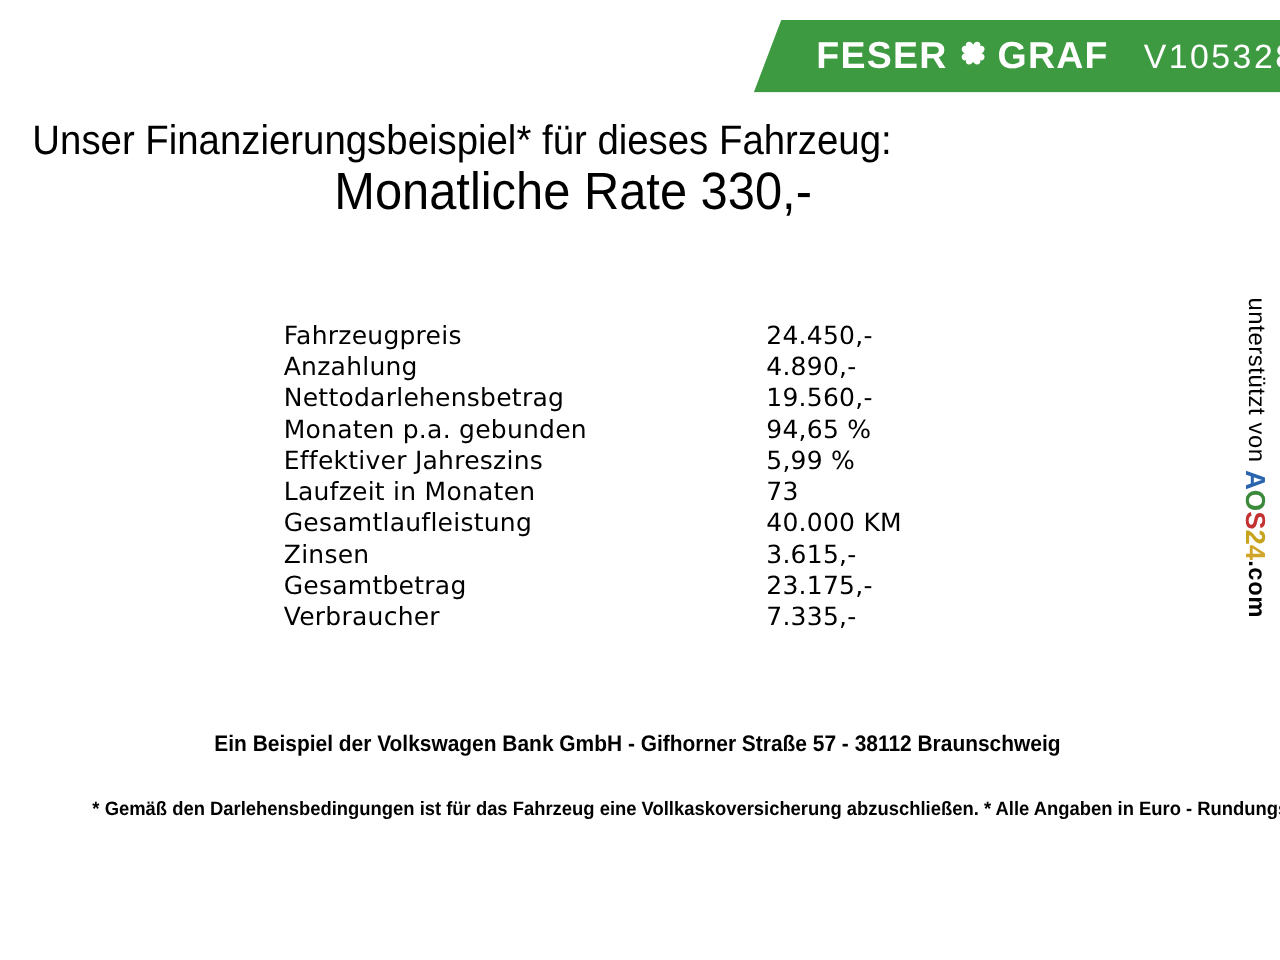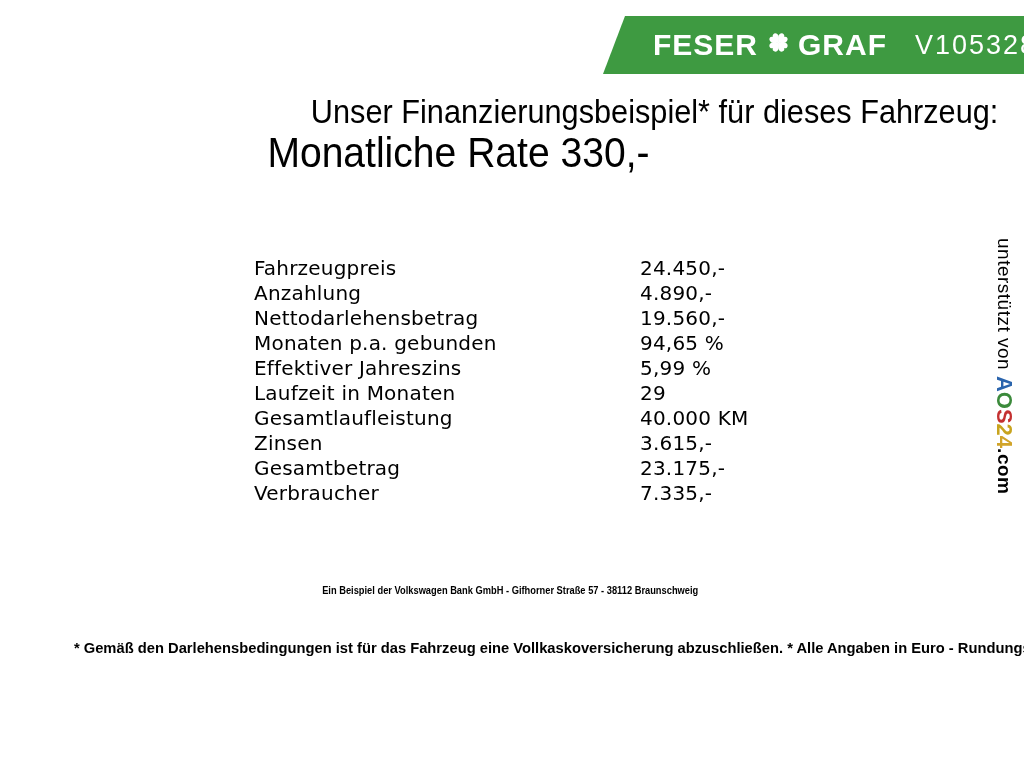--- a/index.html
+++ b/index.html
@@ -12,45 +12,45 @@
   .banner{
     position:absolute;left:603px;top:0;width:421px;height:58px;
     clip-path:polygon(22px 0,100% 0,100% 100%,0 100%);
     display:flex;align-items:center;color:#fff;margin-top:16px;
   }
   .brand{display:flex;align-items:center;margin-left:50px;
     font-weight:bold;font-size:30px;letter-spacing:1px;white-space:nowrap;}
   .clover{margin:2px 6px 0 7px;flex:0 0 auto;}
   .vid{margin-left:28px;font-size:27px;font-weight:400;letter-spacing:2px;}
   
-  .title1{position:absolute;top:93px;left:0;width:1024px;text-align:right;
+  .title1{position:absolute;top:93px;left:0;width:1024px;text-align:left;
     font-size:33px;font-weight:400;}
   .title2{position:absolute;top:129px;left:0;width:916px;text-align:center;
     font-size:42px;font-weight:400;}
   .sq{display:inline-block;transform:scaleX(.93);transform-origin:center;white-space:nowrap;}
   
   .fin-table{
     position:absolute;left:227px;top:256px;
     font-family:"DejaVu Sans", sans-serif;
-    font-size:20px;line-height:25px;letter-spacing:.2px;margin-left:27px;
+    font-size:20px;line-height:25px;letter-spacing:.2px;
   }
   .fin-row{display:flex;}
   .fin-label{width:386px;}
   .fin-value{white-space:nowrap;text-align:right;}
   
   .vertical{
     position:absolute;top:238px;right:7px;
     writing-mode:vertical-rl;
     font-size:19px;letter-spacing:.5px;white-space:nowrap;
   }
   .aos-brand{font-weight:bold;font-size:22px;letter-spacing:0;}
   .aos-suffix{font-weight:bold;font-size:19px;}
   
   .bank-line{position:absolute;top:585px;left:0;width:1020px;text-align:center;
-    font-size:10px;font-weight:bold;}
+    font-size:18px;font-weight:bold;}
   .disclaimers{position:absolute;top:616px;left:0;width:1024px;text-align:center;
     font-size:15.5px;font-weight:bold;line-height:21px;white-space:pre-line;}
 </style>
 </head>
 <body>
 
 <div class="banner" style="background: rgb(62, 154, 65); color: rgb(255, 255, 255);">
   <div class="brand">
     <span>FESER</span>
     <span class="clover">
@@ -100,21 +100,21 @@
     <div class="fin-row">
     <span class="fin-label">Monaten p.a. gebunden</span>
     <span class="fin-value">94,65 %</span>
   </div>
     <div class="fin-row">
     <span class="fin-label">Effektiver Jahreszins</span>
     <span class="fin-value">5,99 %</span>
   </div>
     <div class="fin-row">
     <span class="fin-label">Laufzeit in Monaten</span>
-    <span class="fin-value">29</span>
+    <span class="fin-value">73</span>
   </div>
     <div class="fin-row">
     <span class="fin-label">Gesamtlaufleistung</span>
     <span class="fin-value">40.000 KM</span>
   </div>
     <div class="fin-row">
     <span class="fin-label">Zinsen</span>
     <span class="fin-value">3.615,-</span>
   </div>
     <div class="fin-row">

